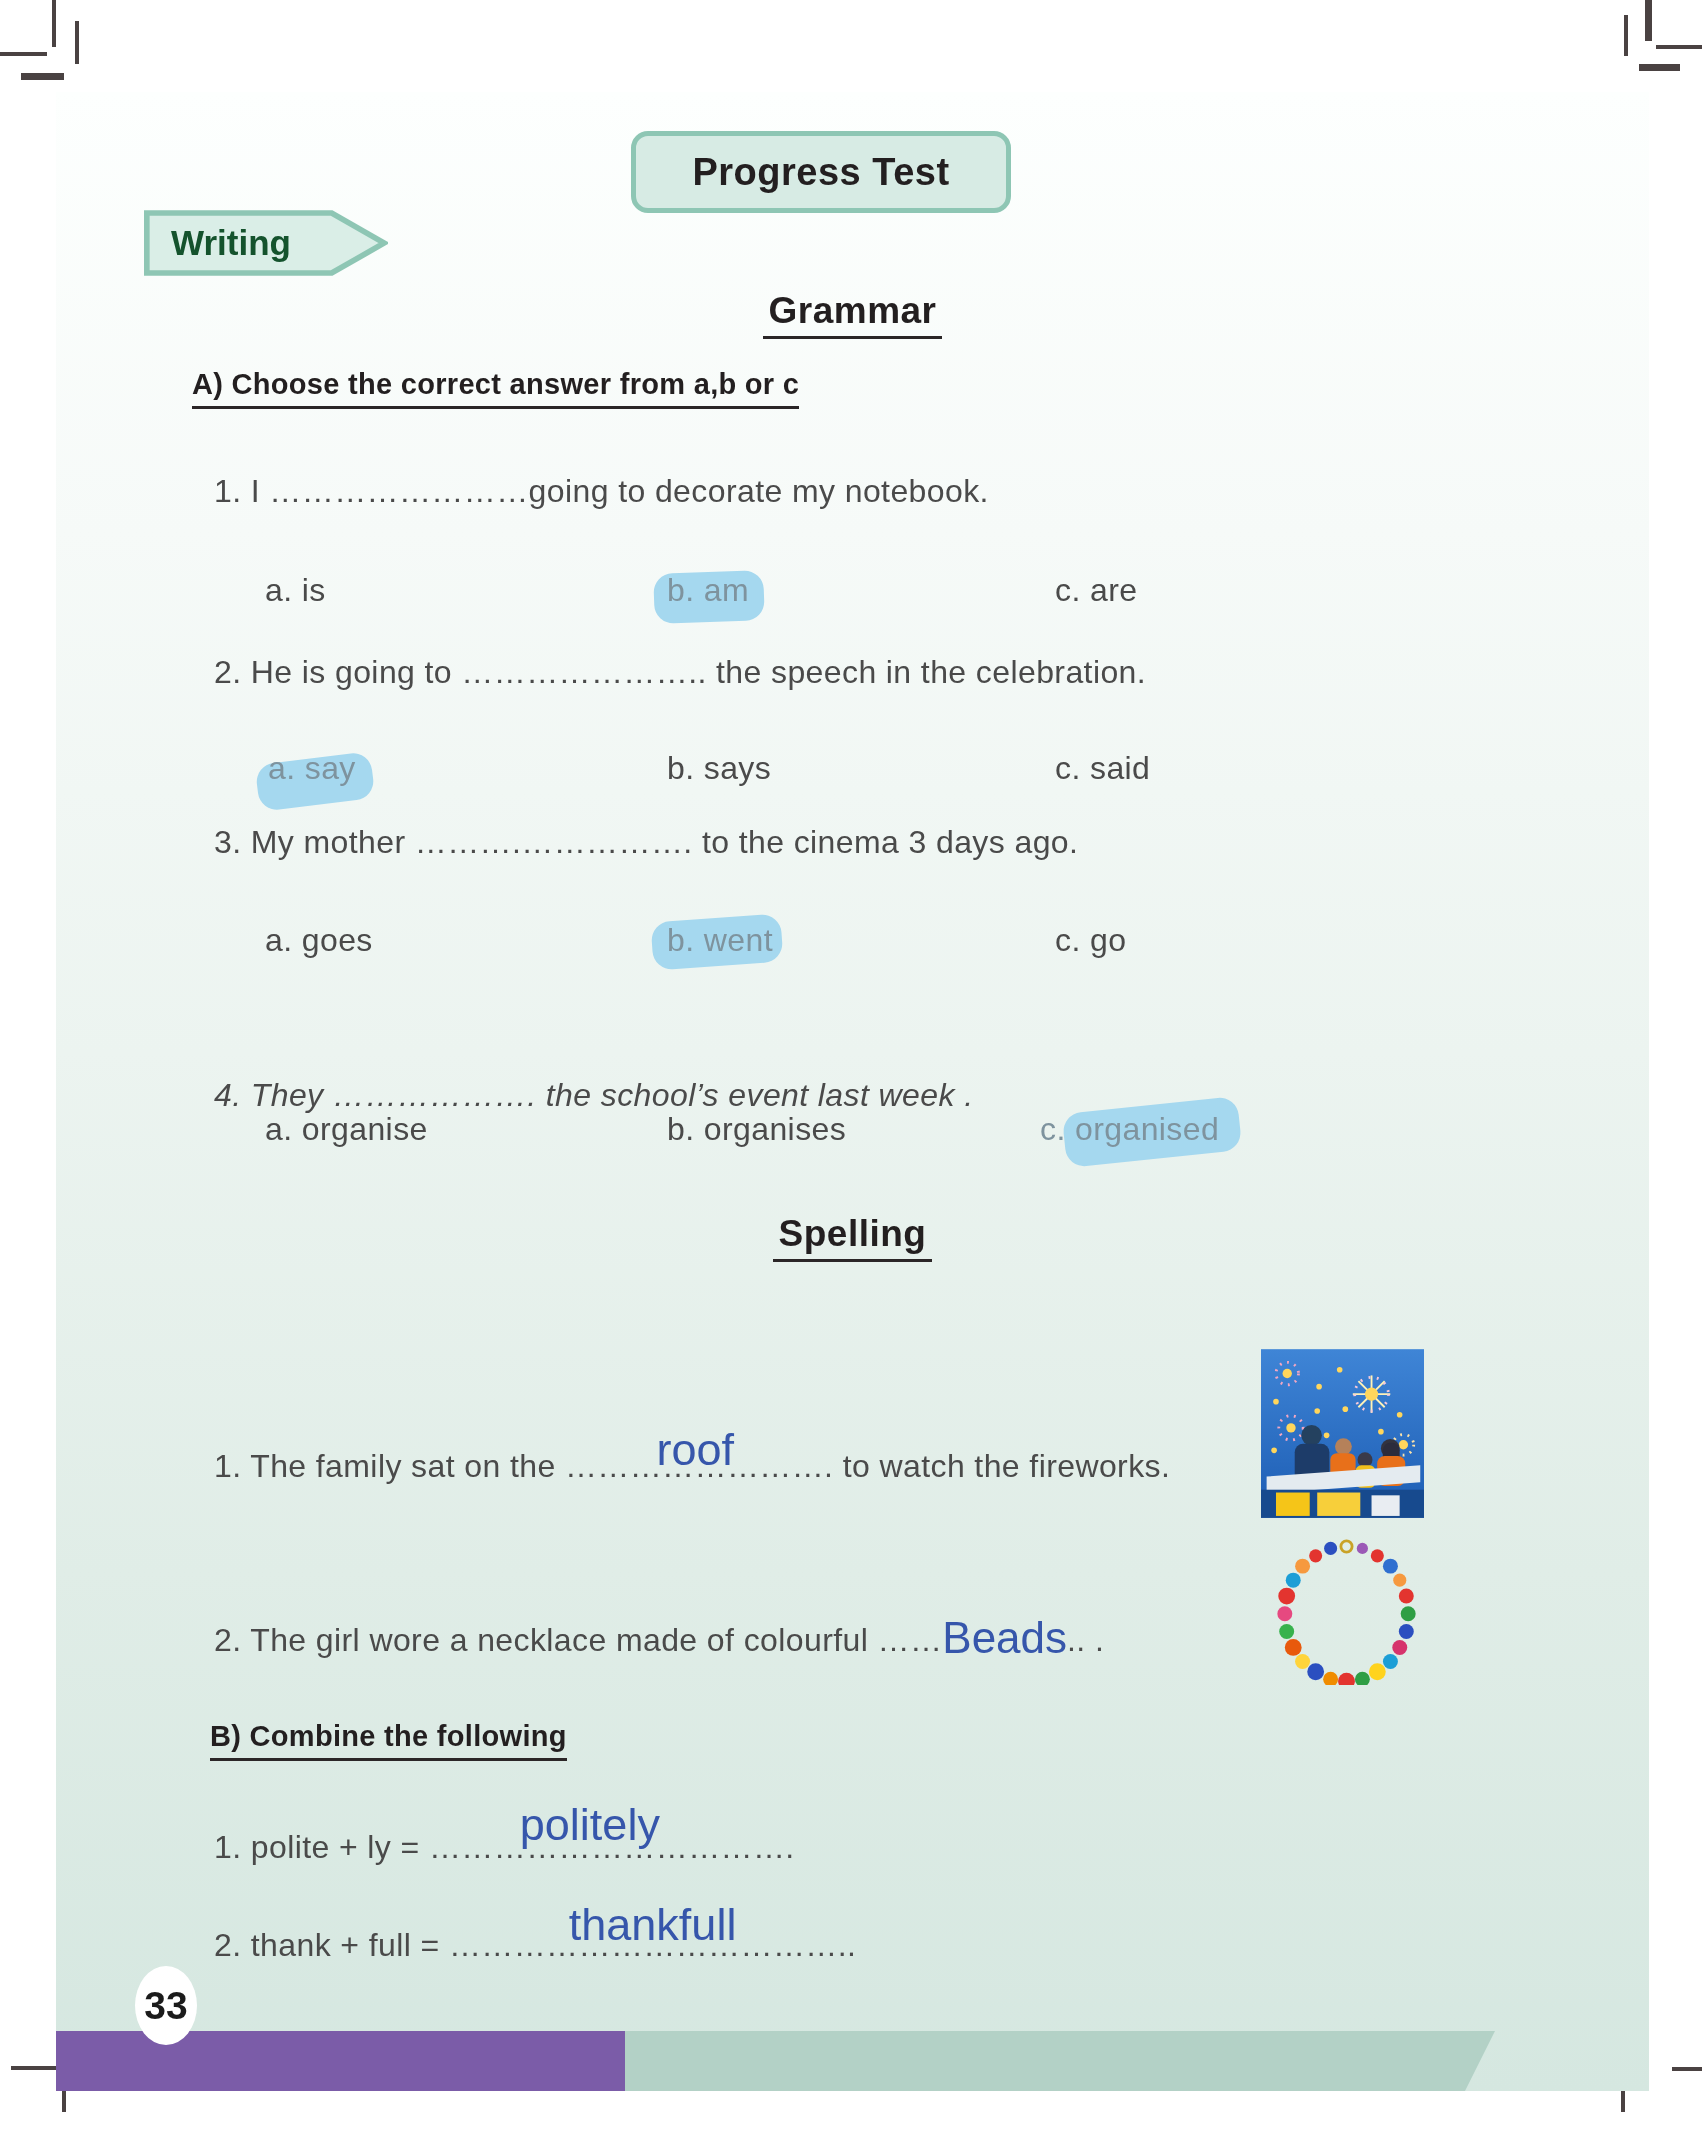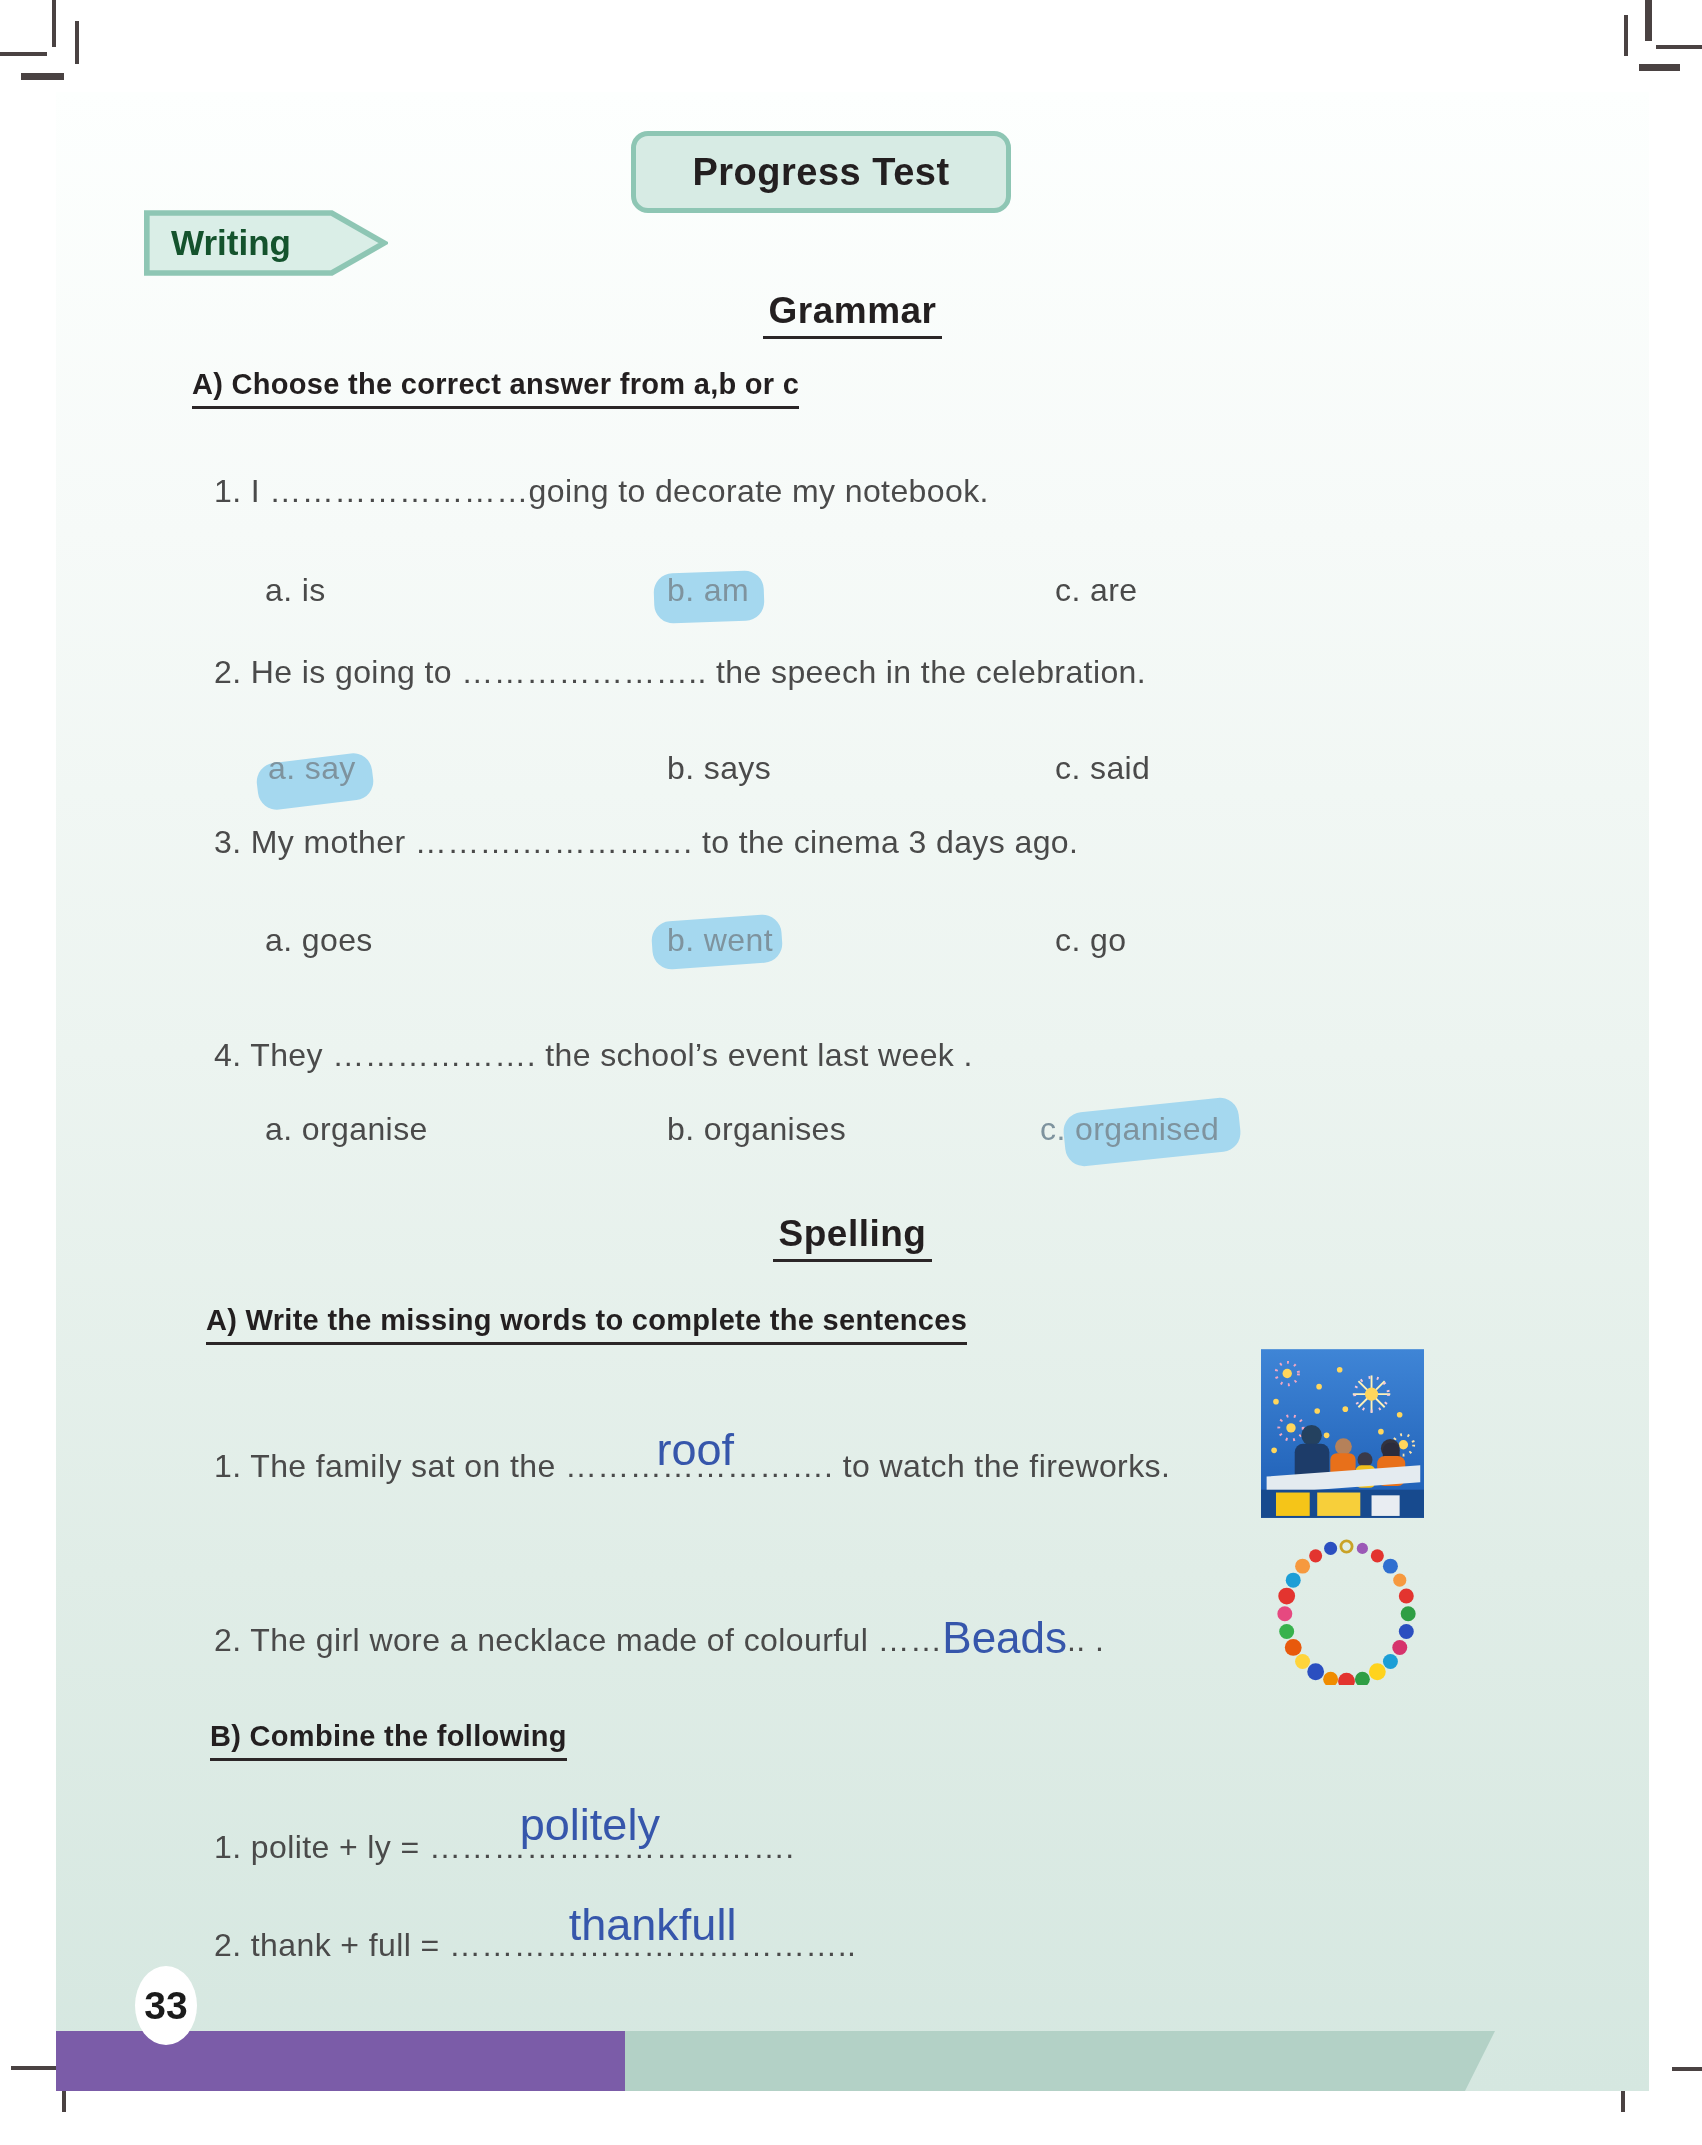--- a/index.html
+++ b/index.html
@@ -98,31 +98,30 @@
     <span class="opt" style="left:1055px;">c. said</span>
   </div>
 
   <div class="line" style="left:214px;top:824px;">3. My mother ……….……………. to the cinema 3 days ago.</div>
   <div class="opt-row" style="top:922px;">
     <span class="opt" style="left:265px;">a. goes</span>
     <span class="opt hl hl-q3b" style="left:667px;">b. went</span>
     <span class="opt" style="left:1055px;">c. go</span>
   </div>
 
-  <div class="line" style="left:214px;top:1037px;">4. They ………………. the school’s event last week .</div>
+  <div class="line" style="left:214px;top:1077px;font-style:italic;">4. They ………………. the school’s event last week .</div>
   <div class="opt-row" style="top:1111px;">
     <span class="opt" style="left:265px;">a. organise</span>
     <span class="opt" style="left:667px;">b. organises</span>
     <span class="opt hl hl-q4c" style="left:1040px;">c. organised</span>
   </div>
 
   <div class="h-center" style="top:1213px;">
     <span>Spelling</span>
   </div>
-  <div class="part-head" style="left:206px;top:1304px;">A) Write the missing words to complete the sentences</div>
 
   <div class="line" style="left:214px;top:1448px;">
     <span>1. The family sat on the </span><span class="dots-wrap"><span class="ans ans-roof">roof</span><span>…………………….</span></span><span> to watch the fireworks.</span>
   </div>
 
   <svg class="img-box" style="left:1261px;top:1349px;" width="163" height="169" viewBox="0 0 174 180" role="img">
     <defs>
       <linearGradient id="sky" x1="0" y1="0" x2="0" y2="1">
         <stop offset="0" stop-color="#3f85d6"></stop>
           <stop offset="1" stop-color="#1c5cb3"></stop>

